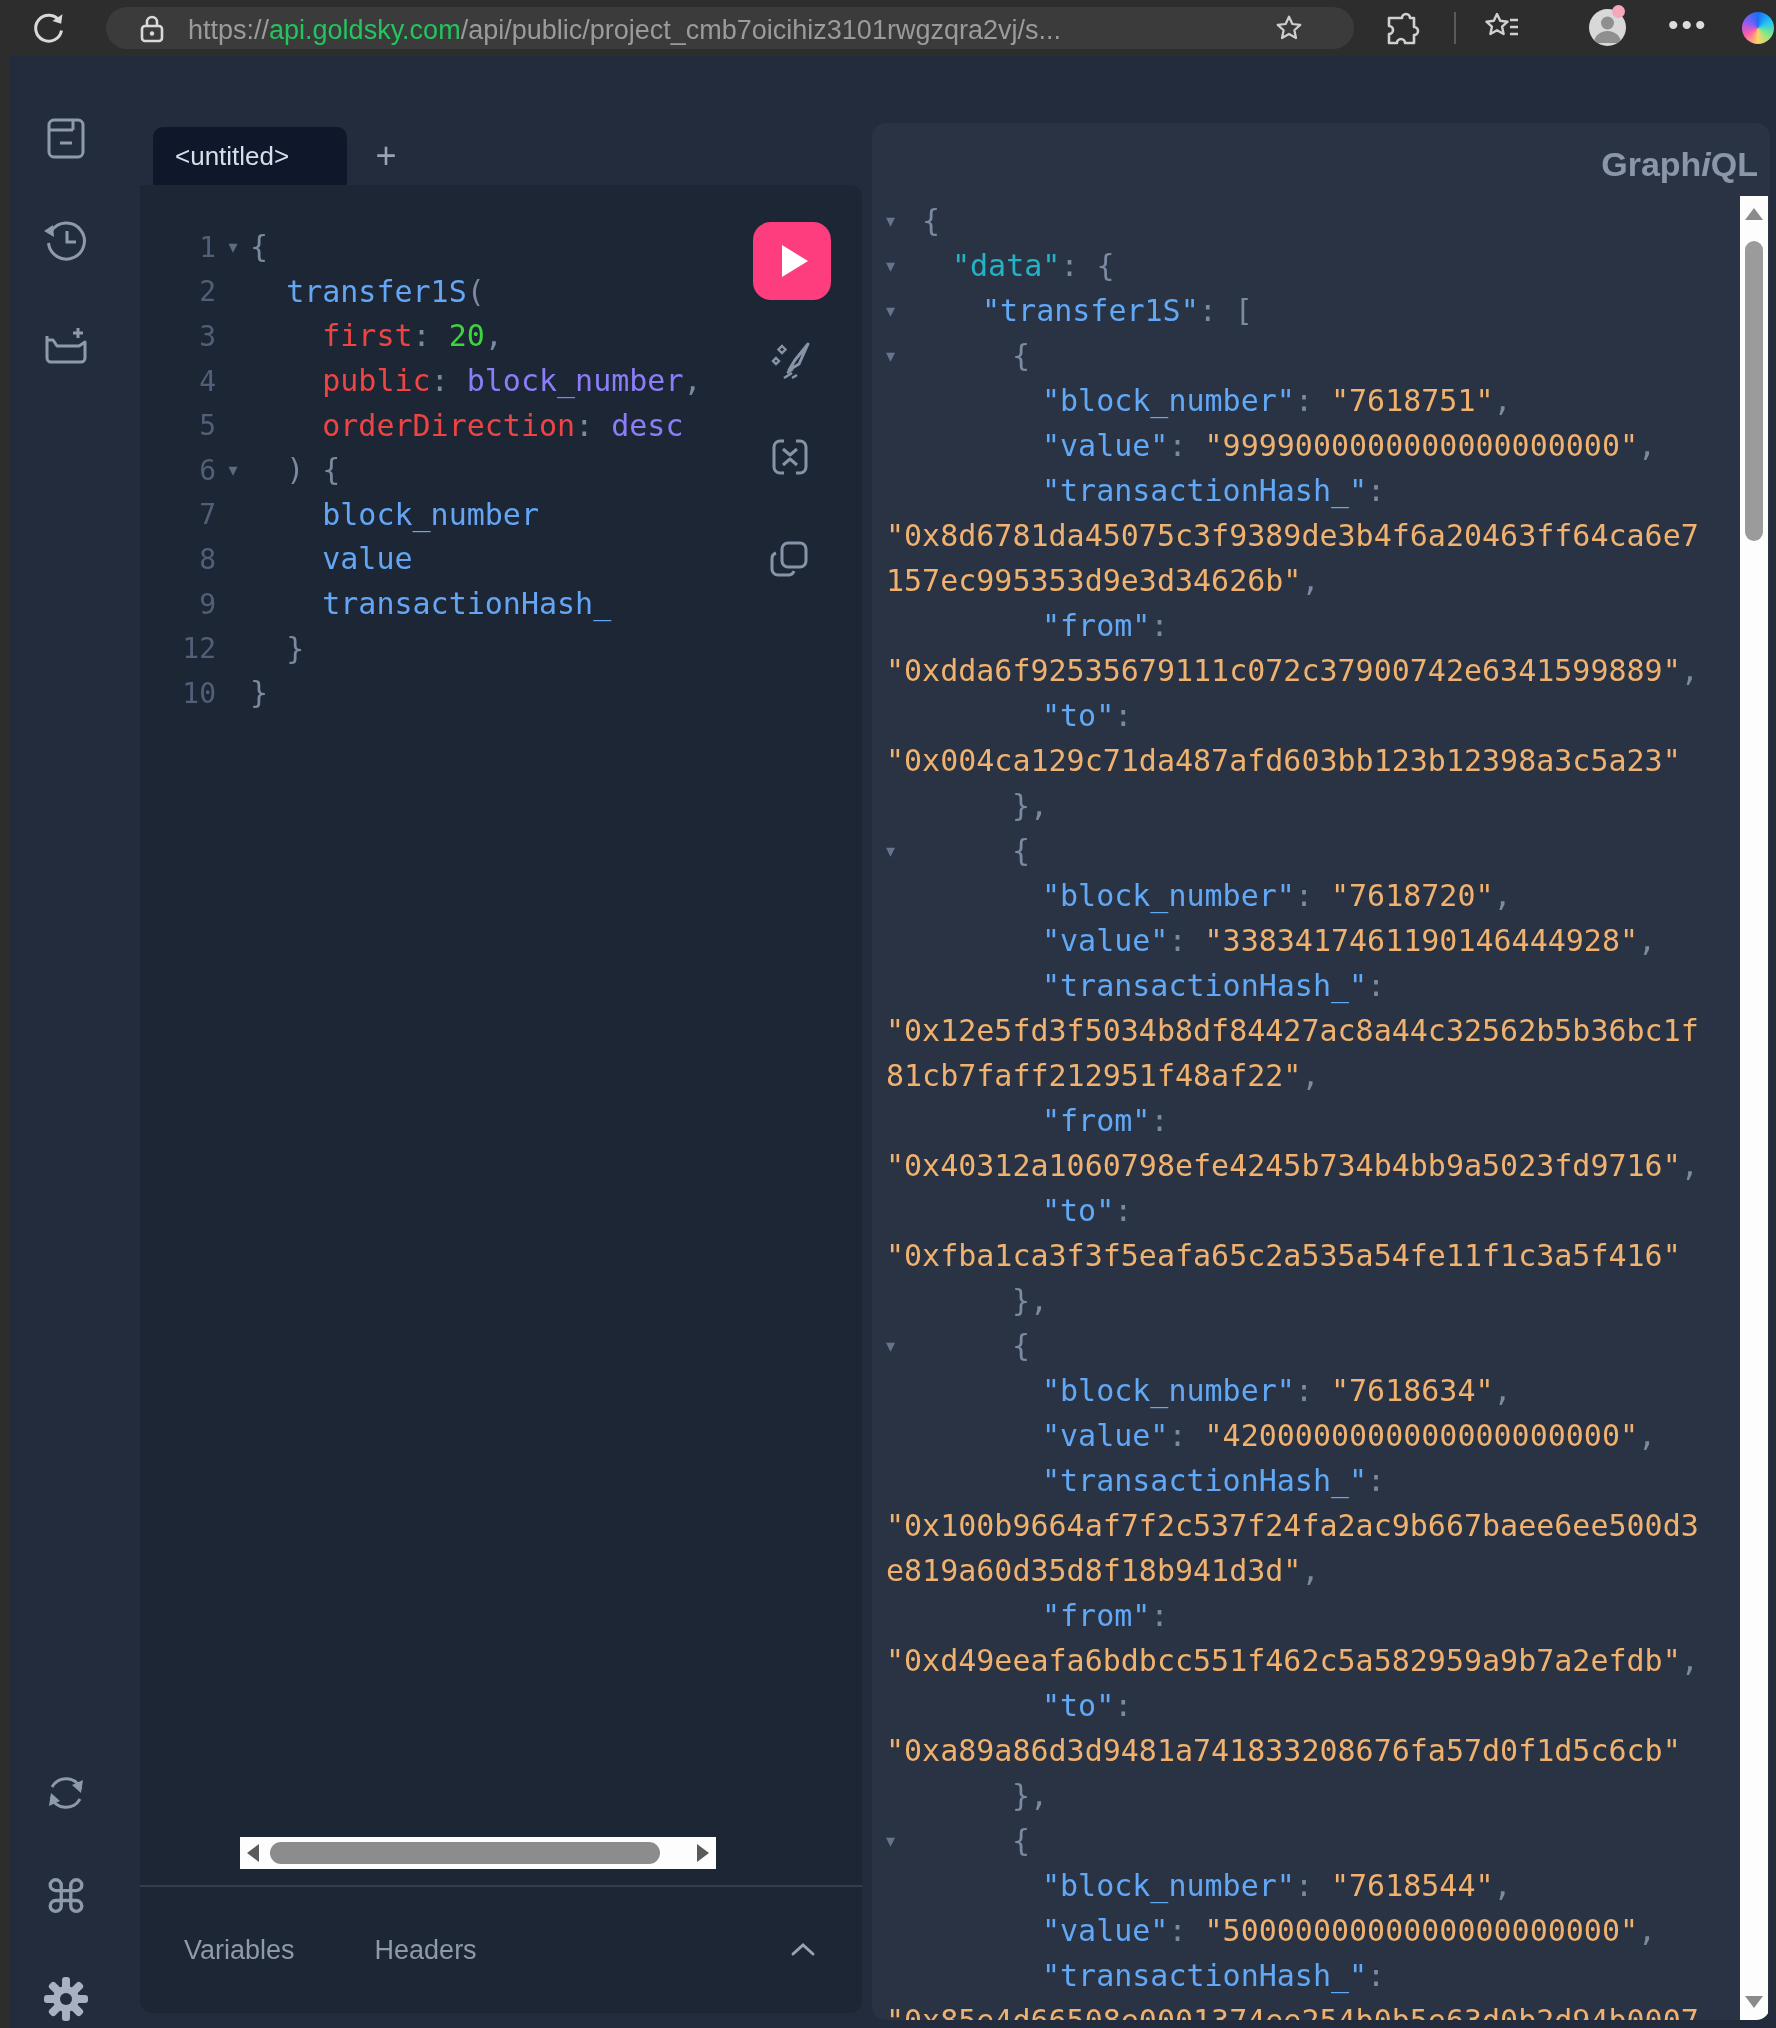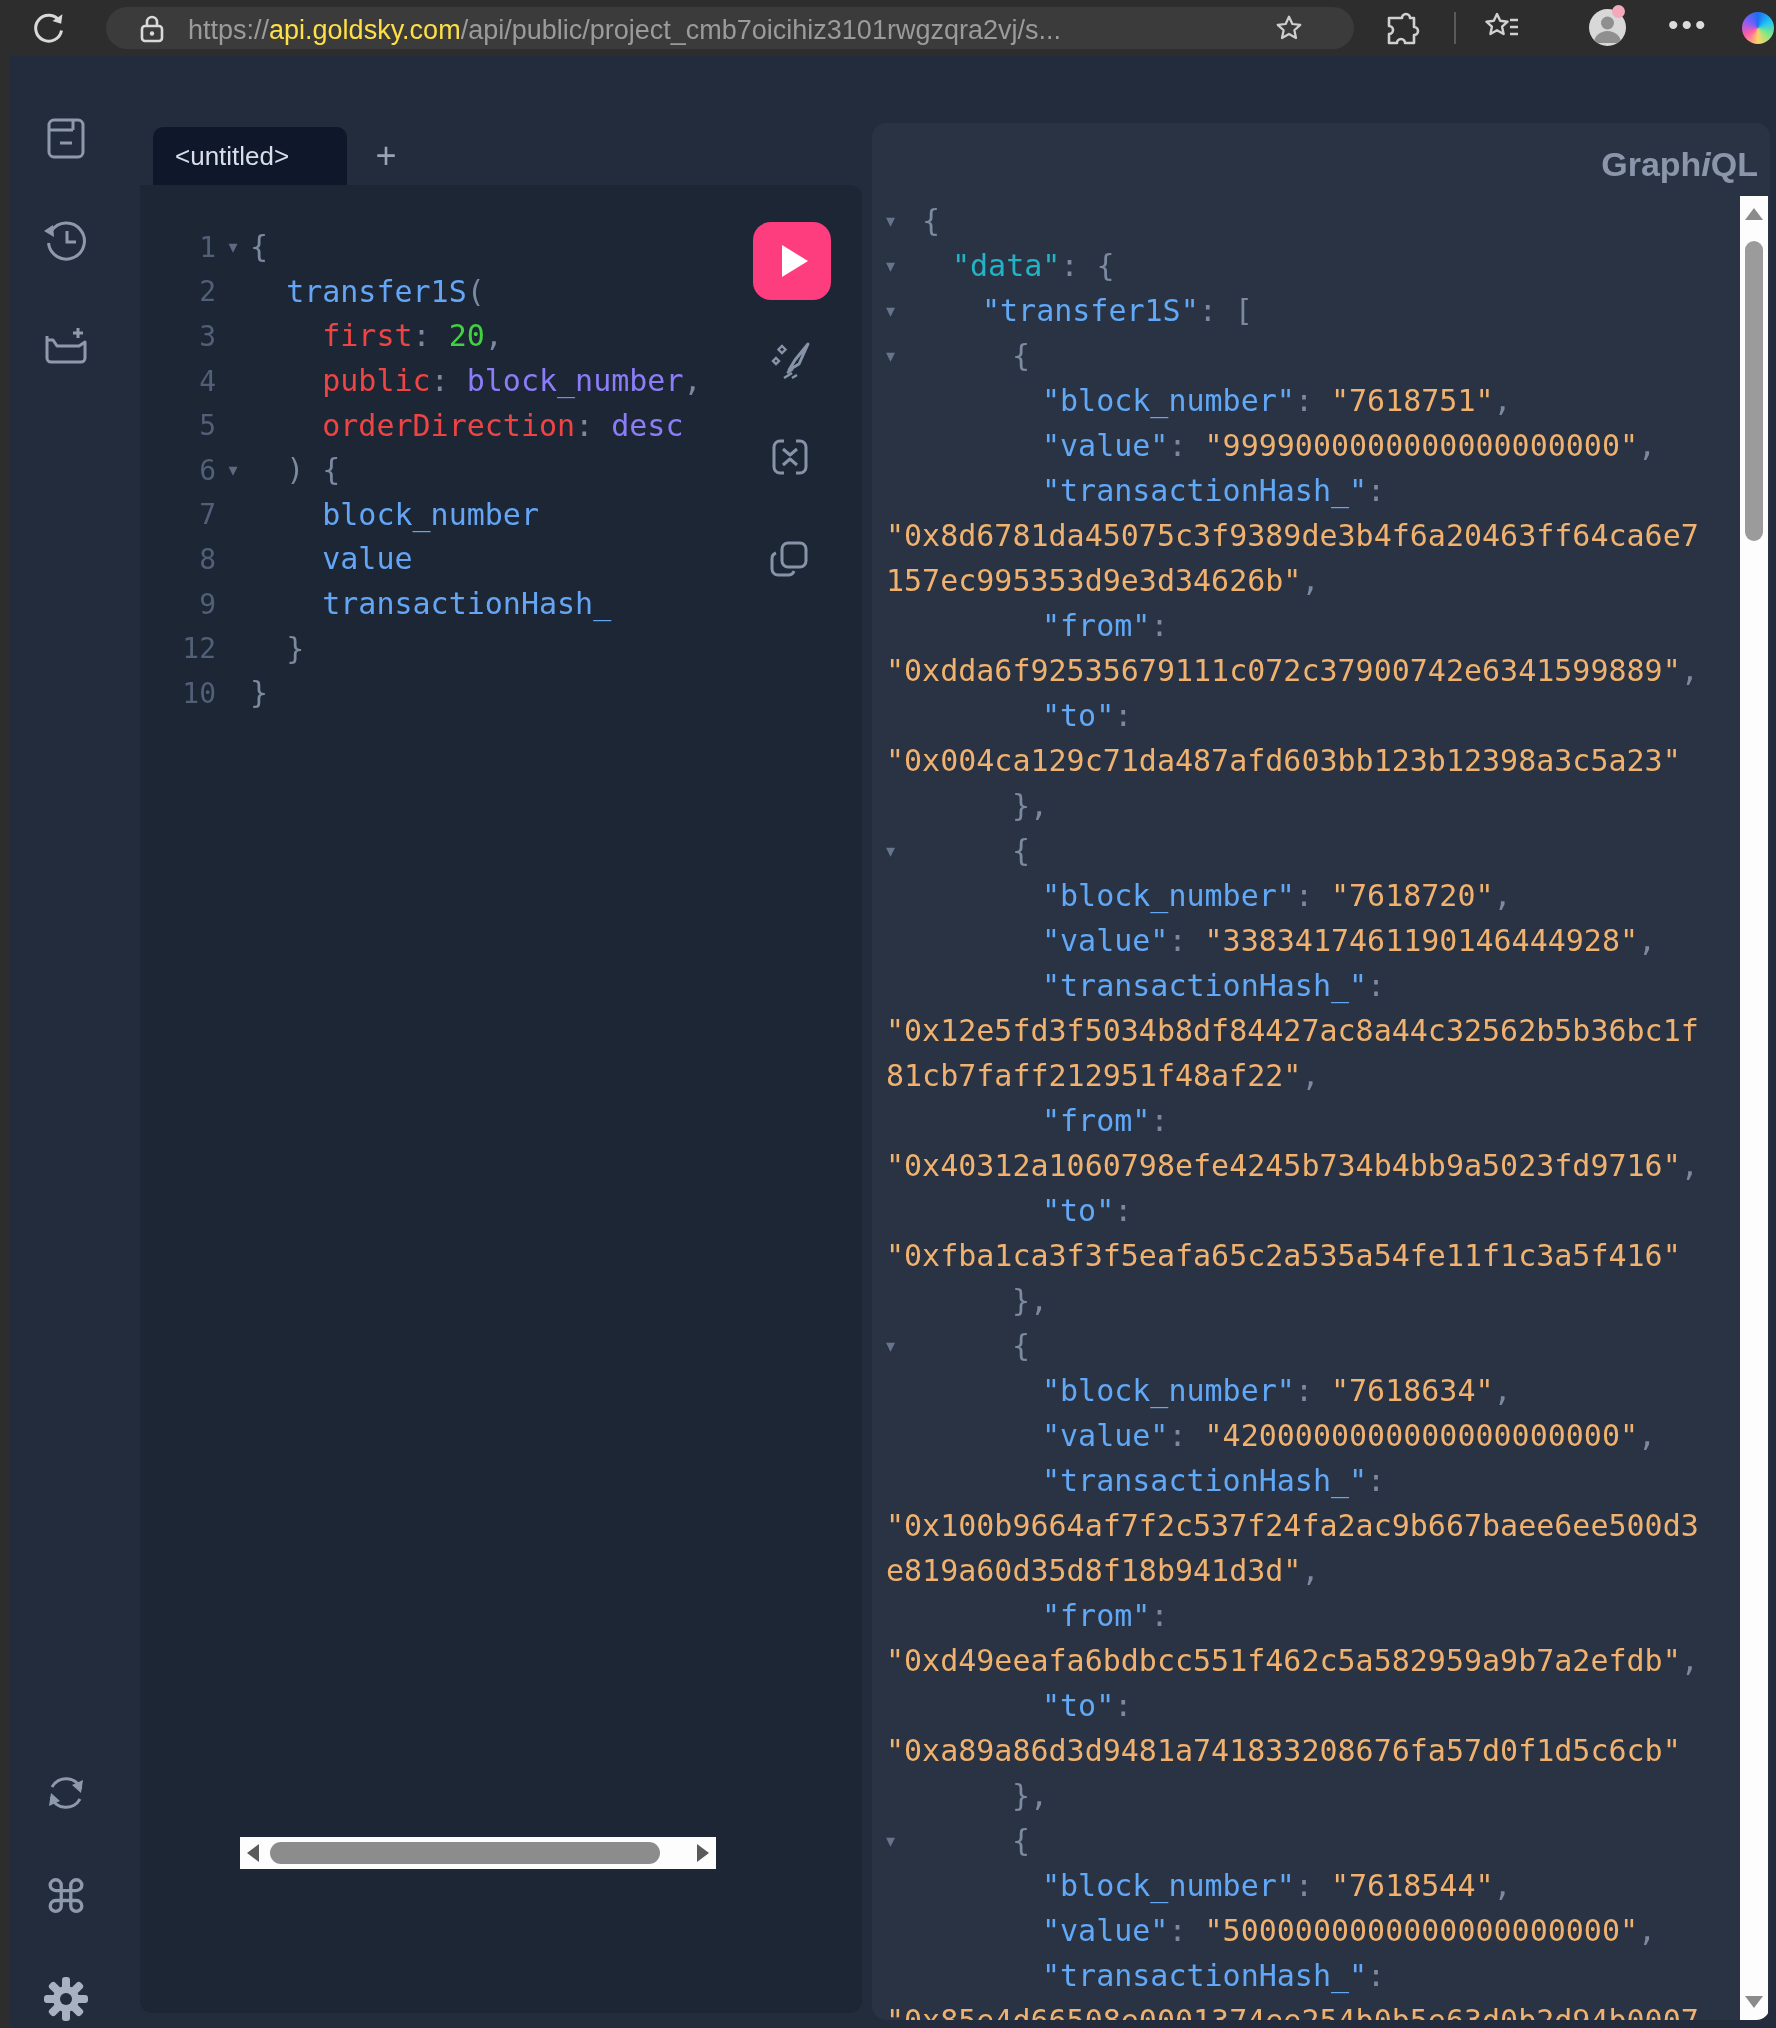--- a/index.html
+++ b/index.html
@@ -4,21 +4,21 @@
 <style>
   html,body{margin:0;padding:0;background:#2d2d2d;}
   #root{position:relative;width:1776px;height:2028px;overflow:hidden;
         font-family:"Liberation Sans",sans-serif;background:#2d2d2d;}
   .abs{position:absolute;}
   
   #chrome{left:0;top:0;width:1776px;height:56px;background:#2d2d2d;}
   #urlpill{left:106px;top:7px;width:1248px;height:42px;border-radius:21px;background:#3b3b3b;
            display:flex;align-items:center;}
   .urltext{font-size:27px;white-space:nowrap;overflow:hidden;}
-  .url-dim{color:#9b9b9b;} .url-host{color:#fde047;}
+  .url-dim{color:#9b9b9b;} .url-host{color:#22c55e;}
   
   #app{left:10px;top:56px;width:1766px;height:1972px;background:#232c3c;}
   
   #rescard{left:872px;top:123px;width:898px;height:1897px;background:#2a3343;
            border-radius:14px;overflow:hidden;}
   #logo{position:absolute;right:12px;top:22px;font-size:34px;font-weight:600;color:#8b96ab;}
   #logo .it{font-style:italic;}
   #resrows{position:absolute;left:0;top:75px;width:860px;}
   .res-row{position:relative;height:45px;display:flex;align-items:center;}
   .res-fold{position:absolute;left:14px;top:50%;transform:translateY(-50%);
@@ -396,15 +396,24 @@
         <path d="M10 18 a6 6 0 0 0 -4 6 v10 a6 6 0 0 0 6 6 h10 a6 6 0 0 0 6 -4" fill="none" stroke="#8793a8" stroke-width="3"></path>
       </svg>
     </div>
 
     <div id="hsb">
       <div class="tri-l"></div>
       <div class="thumb"></div>
       <div class="tri-r"></div>
     </div>
 
+    <div id="edfooter">
+      <span class="ftab">Variables</span>
+      <span class="ftab">Headers</span>
+      <span id="collapse">
+        <svg width="30" height="20" viewBox="0 0 30 20">
+          <path d="M5 14 L15 5 L25 14" fill="none" stroke="#97a2b4" stroke-width="3" stroke-linecap="round"></path>
+        </svg>
+      </span>
+    </div>
   </div>
 
 </div>
 
 </body></html>

